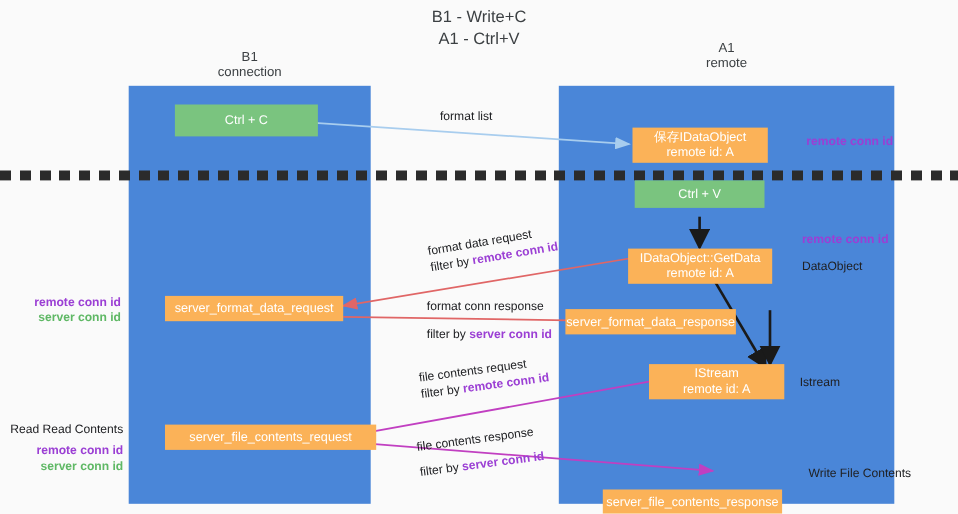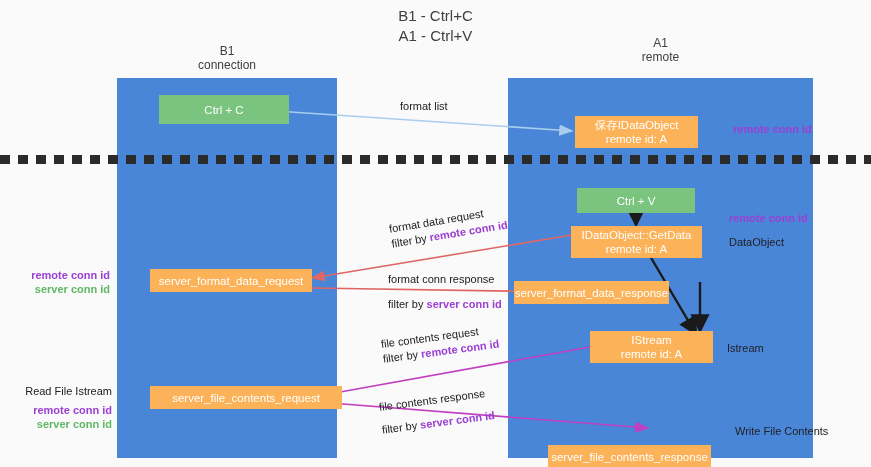--- a/index.html
+++ b/index.html
@@ -96,21 +96,21 @@
     width: 871px; height: 467px;
     pointer-events: none;
   }
 </style>
 </head>
 <body>
 
 <div id="canvas">
 
   <div id="title" class="abs">
-    <div>B1 - Ctrl+C</div>
+    <div>B1 - Write+C</div>
     <div>A1 - Ctrl+V</div>
   </div>
 
   <div id="head-b1" class="abs col-head">
     <div>B1</div>
     <div>connection</div>
   </div>
   <div id="head-a1" class="abs col-head">
     <div>A1</div>
     <div>remote</div>
@@ -156,21 +156,21 @@
 
   <div class="abs node green" style="left:159px; top:95px; width:130px; height:29px;text-align:right;">
     <div>Ctrl + C</div>
   </div>
 
   <div class="abs node orange" style="left:575px; top:116px; width:123px; height:32px;">
     <div>保存IDataObject</div>
     <div class="l2">remote id: A</div>
   </div>
 
-  <div class="abs node green" style="left:577px; top:188px; width:118px; height:25px;">
+  <div class="abs node green" style="left:577px; top:164px; width:118px; height:25px;">
     <div>Ctrl + V</div>
   </div>
 
   <div class="abs node orange" style="left:571px; top:226px; width:131px; height:32px;">
     <div>IDataObject::GetData</div>
     <div class="l2">remote id: A</div>
   </div>
 
   <div class="abs node orange" style="left:150px; top:269px; width:162px; height:23px;">
     <div>server_format_data_request</div>
@@ -216,21 +216,21 @@
     <div>file contents response</div>
     <div style="margin-top:8px;"><span>filter by </span><span class="hl-purple">server conn id</span></div>
   </div>
 
   <div class="abs ann right-al" style="left:0px; top:268px; width:110px;">
     <div class="purple">remote conn id</div>
     <div class="green">server conn id</div>
   </div>
 
   <div class="abs ann right-al" style="left:0px; top:384px; width:112px;">
-    <div class="plain">Read File Istream</div>
+    <div class="plain">Read Read Contents</div>
     <div class="purple" style="margin-top:5px;">remote conn id</div>
     <div class="green">server conn id</div>
   </div>
 
   <div class="abs ann" style="left:733px; top:122px;">
     <div class="purple">remote conn id</div>
   </div>
 
   <div class="abs ann" style="left:729px; top:211px;">
     <div class="purple">remote conn id</div>

